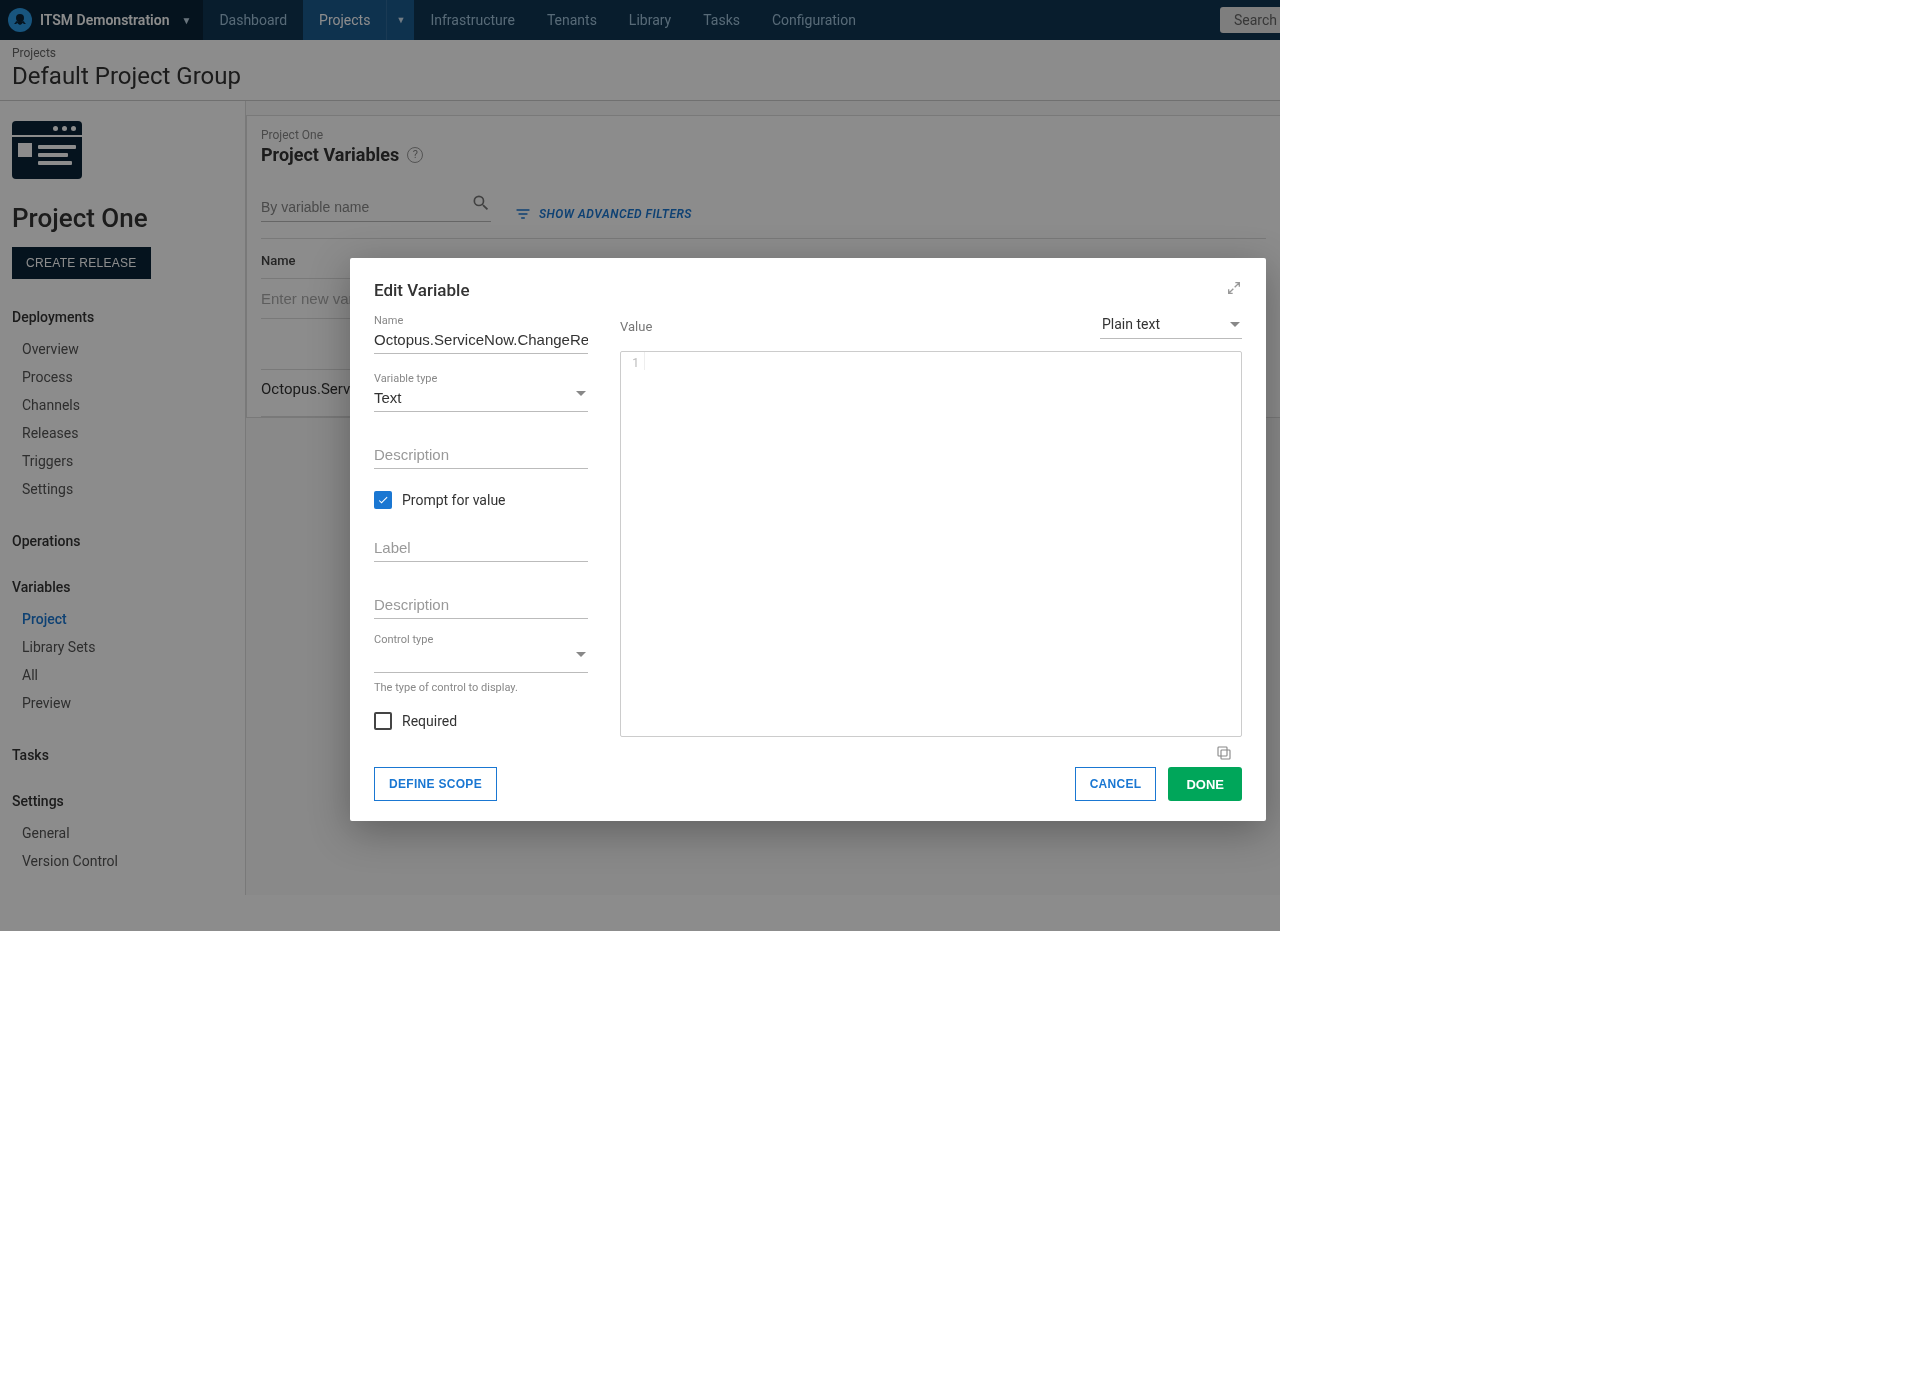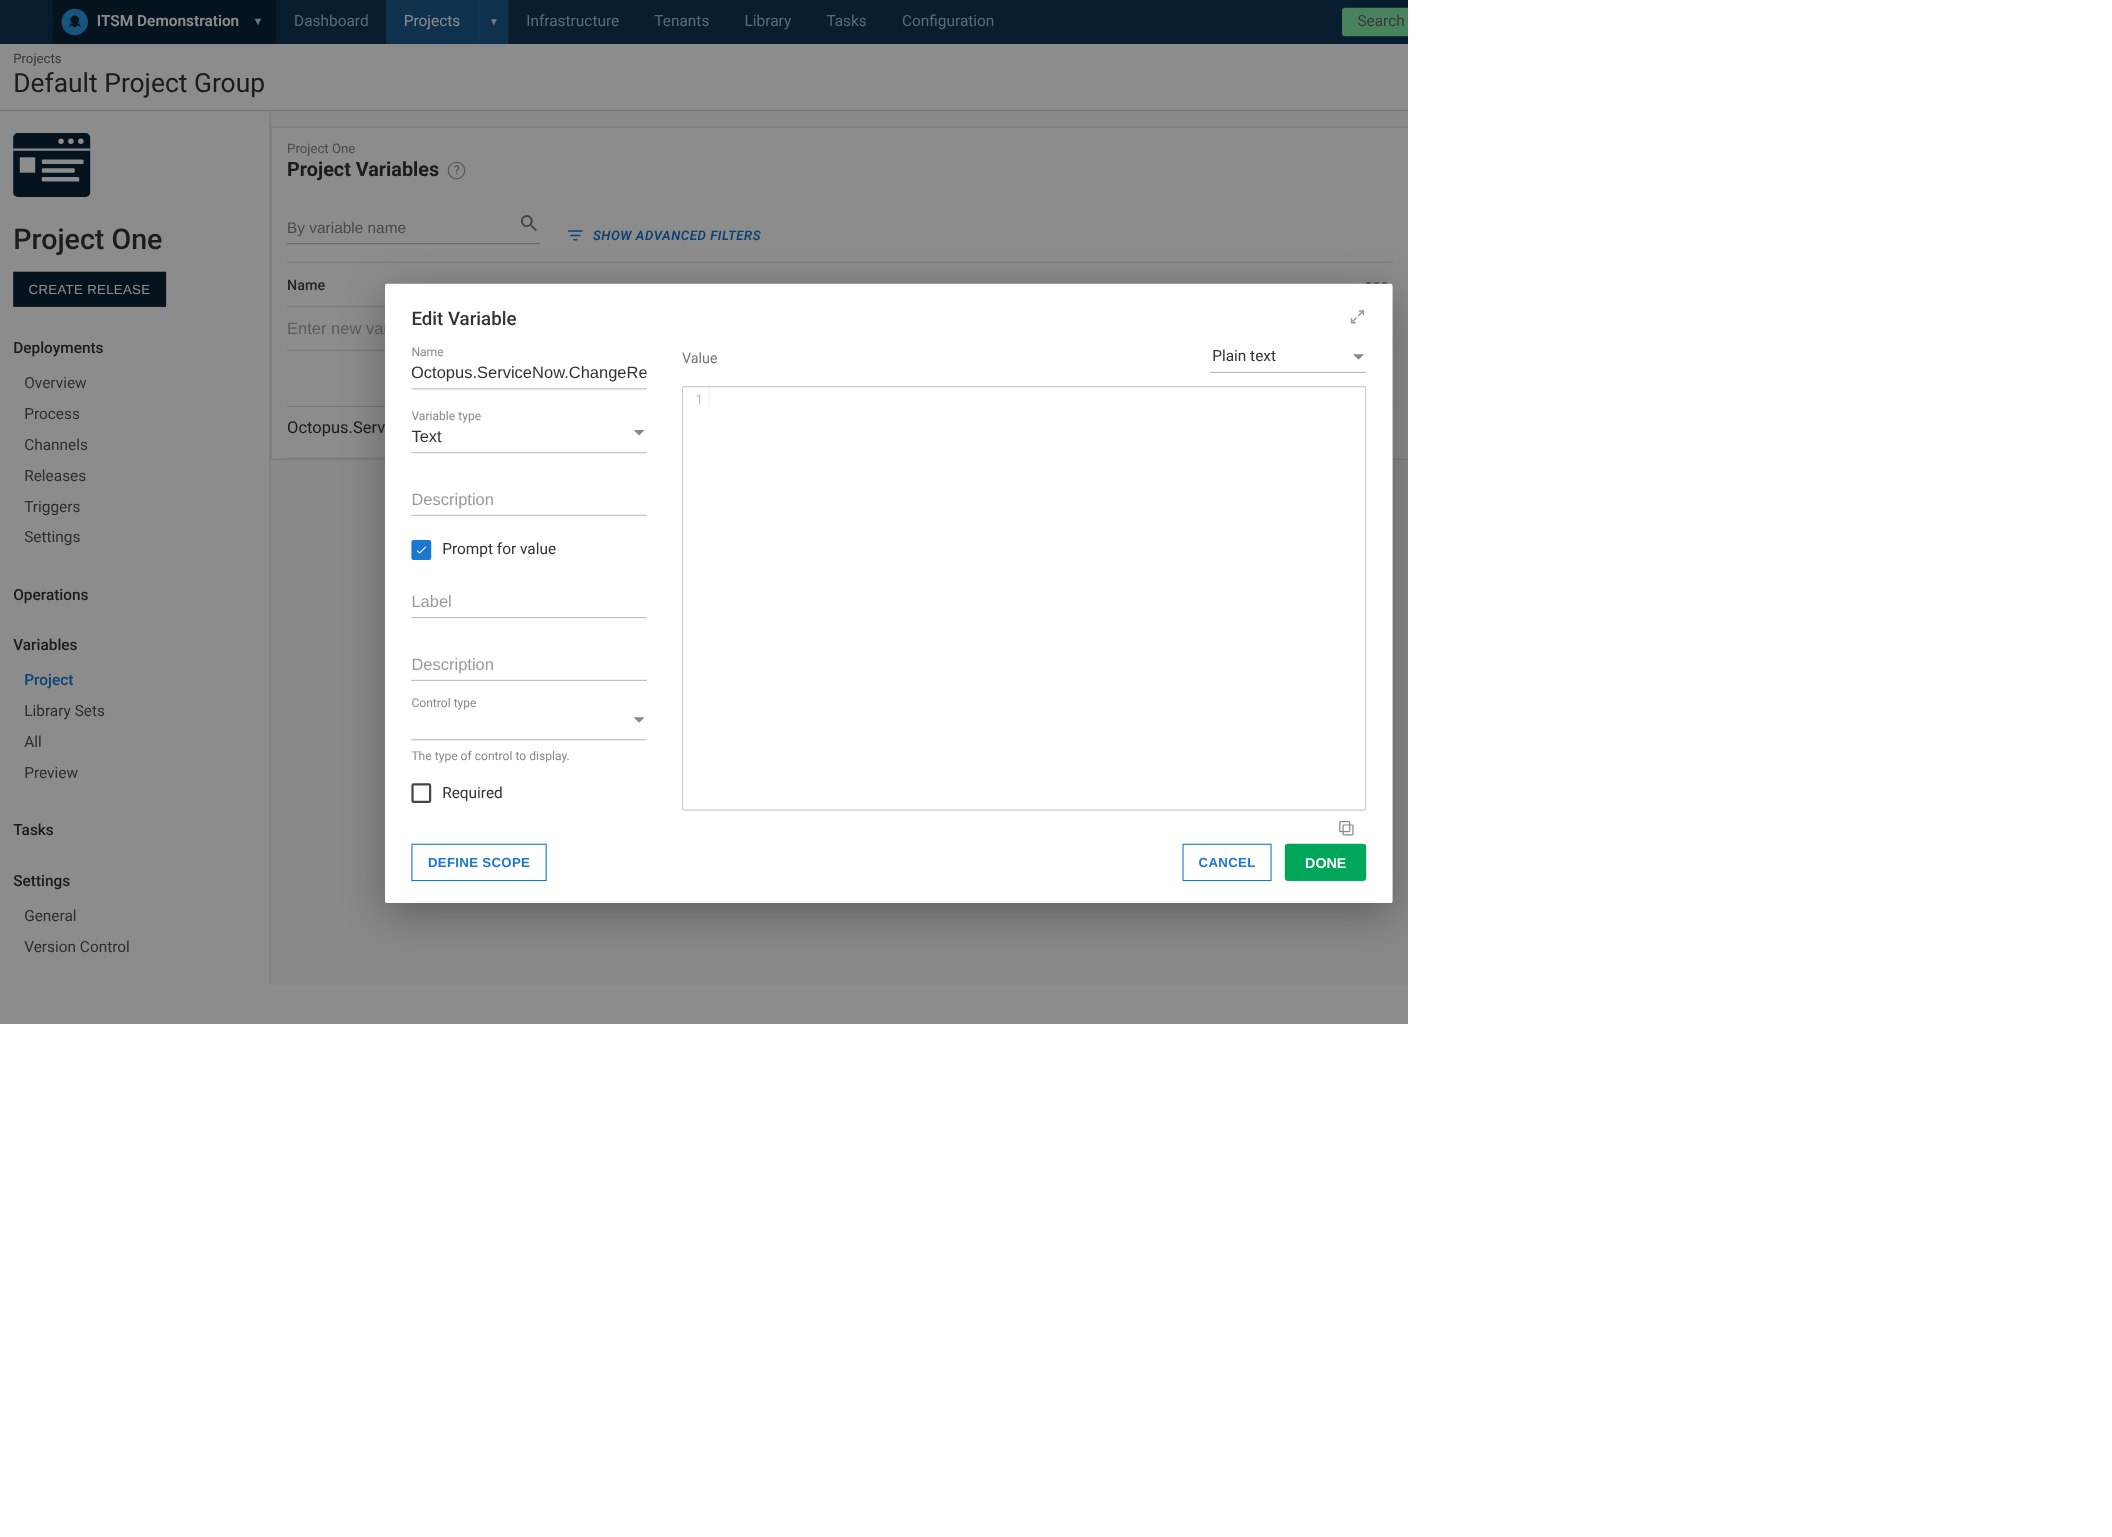--- a/index.html
+++ b/index.html
@@ -1,30 +1,30 @@
 <!DOCTYPE html>
 <html><head>
 <meta charset="utf-8">
 <style>
   * { box-sizing: border-box; margin: 0; padding: 0; }
   html, body { height: 100%; font-family: -apple-system, BlinkMacSystemFont, "Segoe UI", Roboto, Helvetica, Arial, sans-serif; color:#333; }
   body { background:#fff; width:1280px; height:931px; position:relative; overflow:hidden; }
 
   
-  .topbar { height:40px; background:#0f3552; display:flex; align-items:center; color:#cfe2f1; font-size:14px;padding-left:48px; }
+  .topbar { height:40px; background:#0f3552; display:flex; align-items:center; color:#cfe2f1; font-size:14px; }
   .brand-area { display:flex; align-items:center; background:#0a2438; height:100%; padding:0 12px 0 8px; gap:8px;}
   .brand-logo { width:24px; height:24px; border-radius:50%; background:#2c9be5; display:flex; align-items:center; justify-content:center;}
   .brand-logo svg { width:16px; height:16px; fill:#0a2438;}
   .brand-name { color:#fff; font-weight:600;}
   .brand-caret { font-size:10px; color:#c0d4e3; margin-left:4px;}
   .nav-item { padding:0 16px; height:100%; display:flex; align-items:center; color:#9fc1d9; cursor:pointer; }
   .nav-item.active { background:#1a5b8f; color:#fff;}
   .nav-sub { width:28px; height:100%; display:flex; align-items:center; justify-content:center; border-left:1px solid rgba(255,255,255,0.1); background:#1a5b8f; cursor:pointer;}
   .spacer { flex:1; }
-  .search-top { height:26px; margin-right:0; background:#86efac; border-radius:3px 0 0 3px; display:flex; align-items:center; padding:0 8px; gap:6px; color:#666; font-size:14px; width:60px; overflow:hidden;}
+  .search-top { height:26px; margin-right:0; background:#e5e5e5; border-radius:3px 0 0 3px; display:flex; align-items:center; padding:0 8px; gap:6px; color:#666; font-size:14px; width:60px; overflow:hidden;}
   .search-top svg { width:16px; height:16px; fill:#7a7a7a;}
 
   .breadcrumb-bar { border-bottom:1px solid #ccc; padding:6px 12px 10px;}
   .breadcrumb-small { font-size:12px; color:#666;}
   .breadcrumb-title { font-size:24px; font-weight:400; color:#333; margin-top:2px;}
 
   .content { display:flex; }
   .sidebar { width:245px; padding:20px 12px; }
   .proj-icon { width:70px; height:58px; background:#0a2438; border-radius:4px; position:relative; display:flex; flex-direction:column;}
   .proj-icon .tophdr{ height:16px; border-bottom:2px solid #fff; display:flex; justify-content:flex-end; align-items:center; padding:0 6px; gap:4px;}

